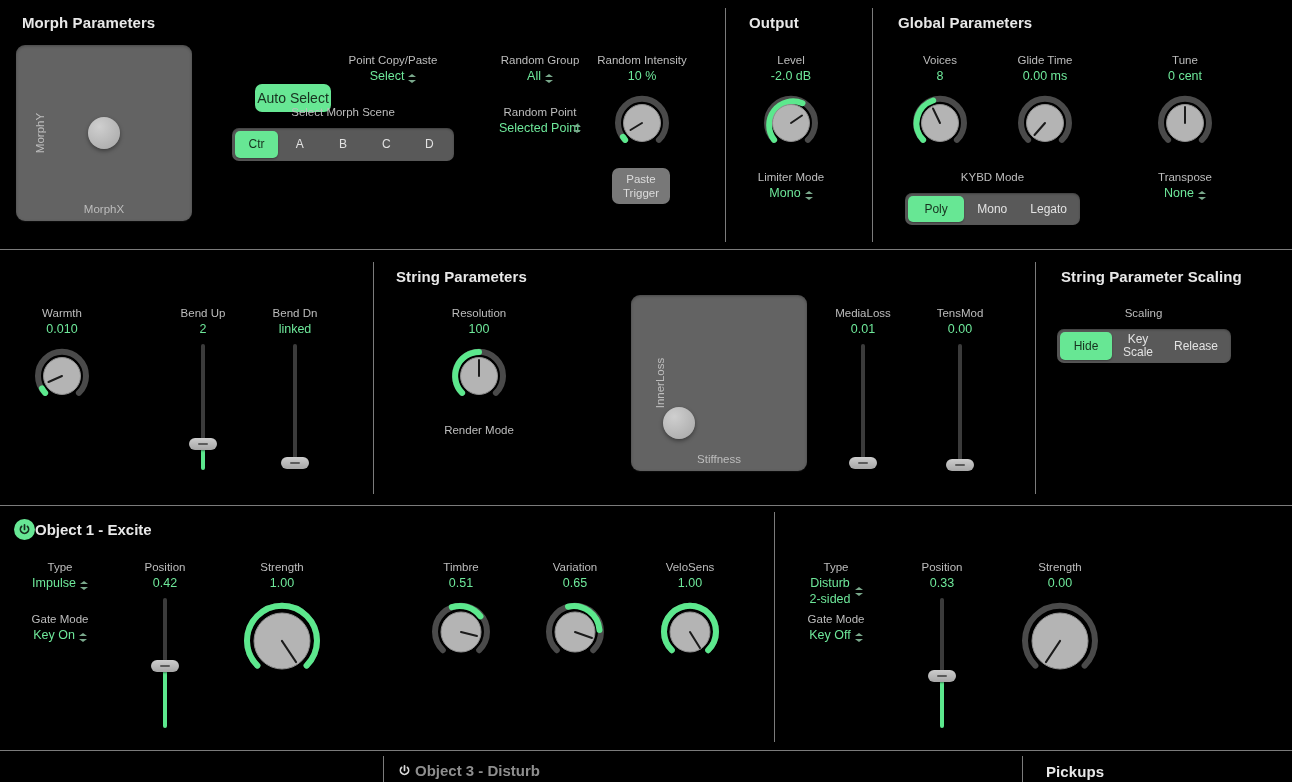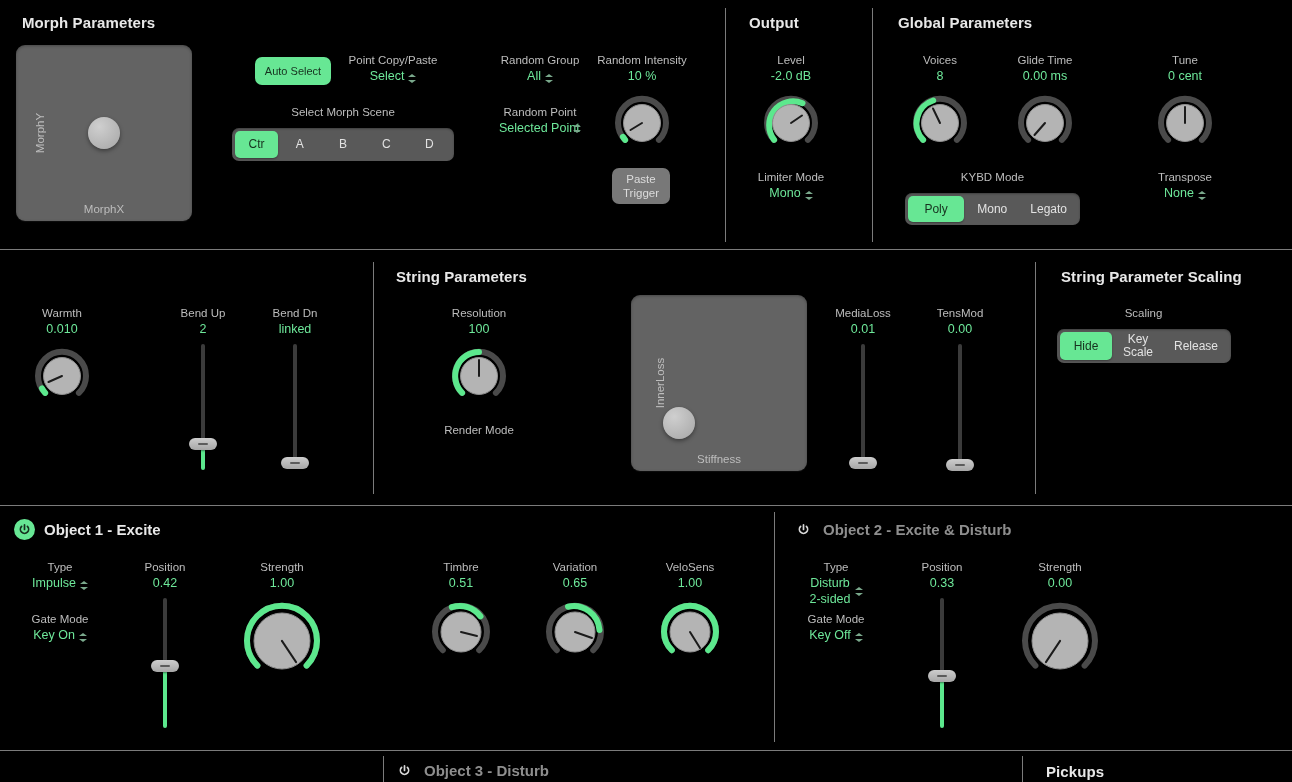--- a/index.html
+++ b/index.html
@@ -60,23 +60,24 @@
     font-size: 12px; color: #e2e2e2; border-radius: 5px;
     padding: 0 10px; white-space: nowrap; line-height: 13px;
     text-align: center;
   }
   .seg .sg.on { background: #67e794; color: #17311f; font-weight: normal;
                 box-shadow: 0 1px 2px rgba(0,0,0,.35); }
 
   
   .btn-green {
     position: absolute; background: #67e794; color: #17311f;
-    border-radius: 7px; font-size: 11px;
+    border-radius: 7px; font-size: 14px;
     display: flex; align-items: center; justify-content: center;
     box-shadow: 0 1px 2px rgba(0,0,0,.35);
+    margin-top: 27px;
   }
   .btn-grey {
     position: absolute; background: #787878; color: #dcdcdc;
     border-radius: 7px; font-size: 11.5px; line-height: 14px;
     display: flex; align-items: center; justify-content: center;
     text-align: center; box-shadow: 0 1px 2px rgba(0,0,0,.28);
   }
 
   
   .pad {
@@ -102,21 +103,21 @@
   .dd { display: inline-flex; align-items: flex-end; gap: 4px; }
   .dd .chev { display: inline-block; width: 8px; height: 11px; position: relative; flex: 0 0 auto;}
   .dd .chev::before, .dd .chev::after {
     content: ""; position: absolute; left: 0; width: 0; height: 0;
     border-left: 4px solid transparent; border-right: 4px solid transparent;
   }
   .dd .chev::before { top: 1px; border-bottom: 3.5px solid #7aa98c; }
   .dd .chev::after  { bottom: 1px; border-top: 3.5px solid #7aa98c; }
 
   
-  .obj-head { position: absolute; display: flex; align-items: center; gap: 9px; }
+  .obj-head { position: absolute; display: flex; align-items: center; }
   .obj-head .title { font-size: 15px; font-weight: bold; color: #e8e8e8; white-space: nowrap; }
   .obj-head.off .title { color: #8e8e8e; }
   .pwr {
     width: 21px; height: 21px; border-radius: 50%;
     display: flex; align-items: center; justify-content: center;
     flex: 0 0 auto;
   }
   .pwr.on { background: #67e794; }
   .pwr svg { display:block; }
 </style>
@@ -447,29 +448,20 @@
   <div class="knob" style="position:absolute;left:658px;top:600px;">
     <svg width="64" height="64" viewBox="0 0 64 64">
       <path d="M 13.8 50.2 A 26 26 0 1 1 50.2 50.2" fill="none" stroke="#4a4a4a" stroke-width="6" stroke-linecap="round"></path>
       <path d="M 13.8 50.2 A 26 26 0 1 1 50.2 50.2" fill="none" stroke="#5ce88d" stroke-width="6" stroke-linecap="round"></path>
       <circle cx="32" cy="32" r="20" fill="#b4b4b4" stroke="#8f8f8f" stroke-width="1"></circle>
       <line x1="32" y1="32" x2="42" y2="48" stroke="#1b1b1b" stroke-width="2" stroke-linecap="round"></line>
     </svg>
   </div>
 
   <div class="vsep" style="left:774px; top:512px; height:230px;"></div>
-  <div class="obj-head off" style="left:793px; top:519px;">
-    <div class="pwr">
-      <svg width="13" height="13" viewBox="0 0 13 13">
-        <path d="M 6.5 1.8 L 6.5 6.4" stroke="#d8d8d8" stroke-width="1.7" stroke-linecap="round" fill="none"></path>
-        <path d="M 3.6 3.4 A 4.1 4.1 0 1 0 9.4 3.4" stroke="#d8d8d8" stroke-width="1.7" fill="none" stroke-linecap="round"></path>
-      </svg>
-    </div>
-    <span class="title">Object 2 - Excite &amp; Disturb</span>
-  </div>
 
   <div class="param" style="left:776px; top:560px; width:120px;">
     <div class="p-label">Type</div>
     <div class="p-value">
       <span class="dd" style="align-items:center;">
         <span style="display:inline-block;line-height:16px;">
           <span style="display:block;">Disturb</span>
           <span style="display:block;">2-sided</span>
         </span>
         <span class="chev"></span>

